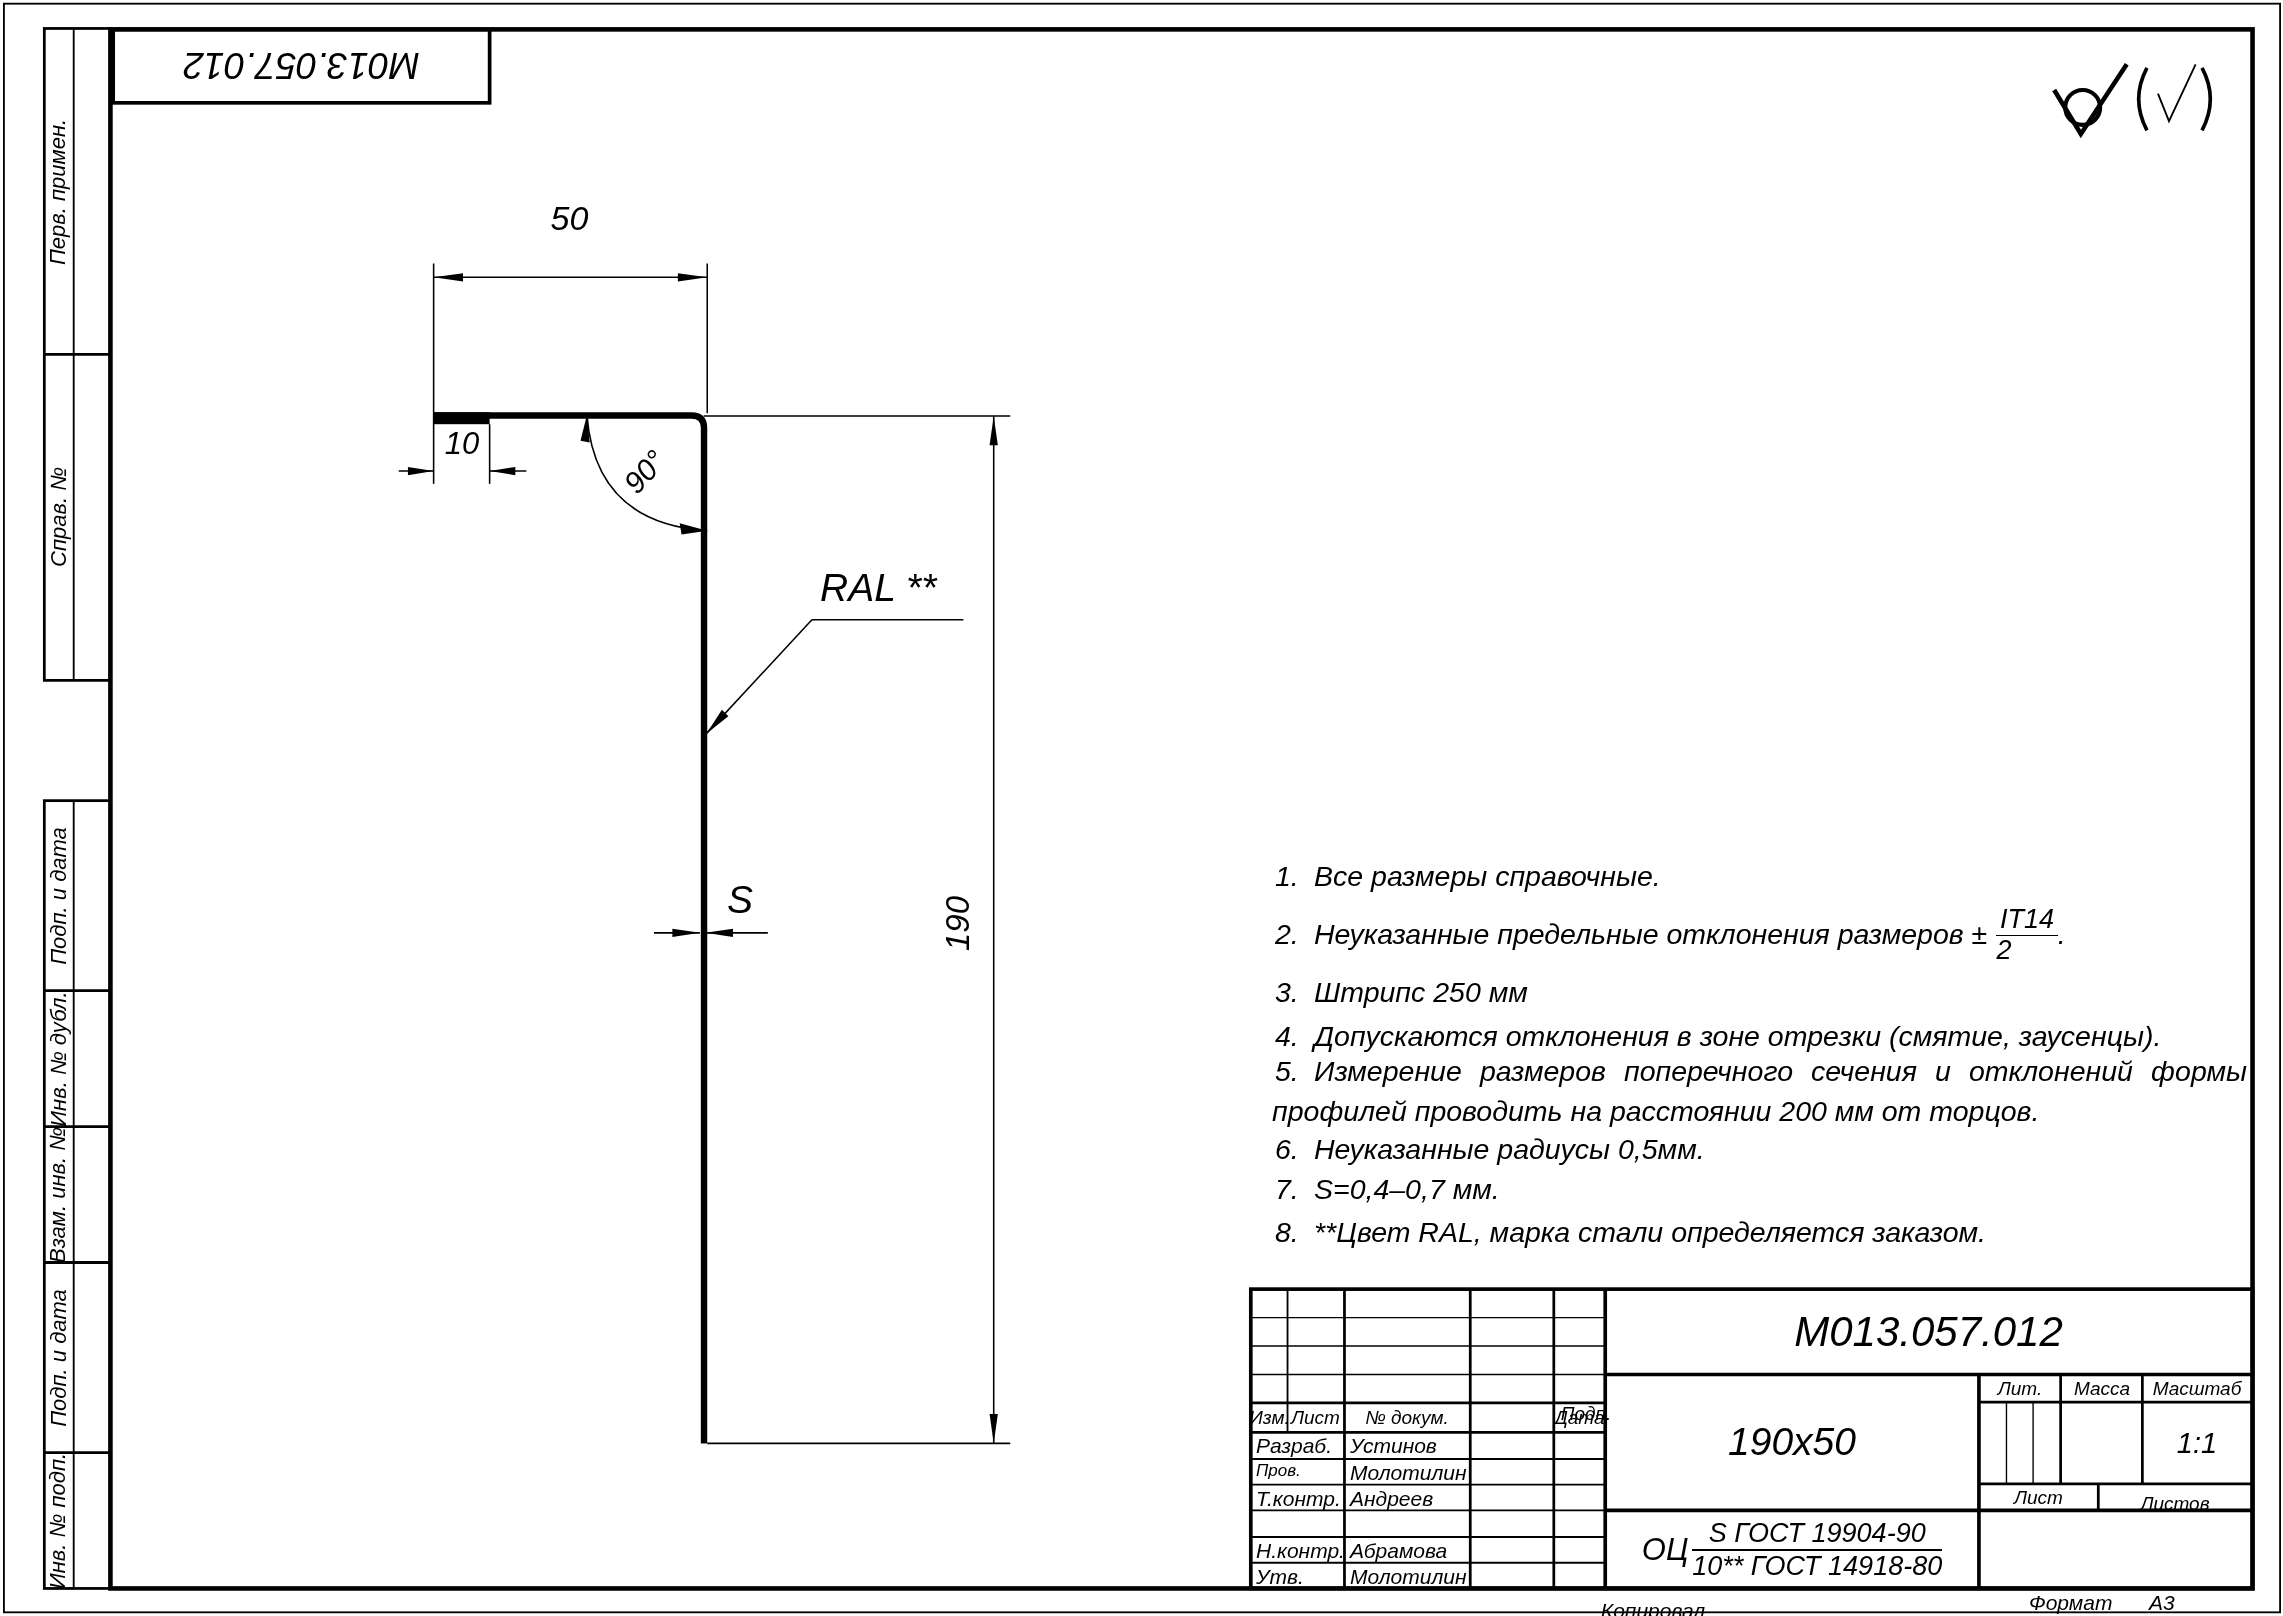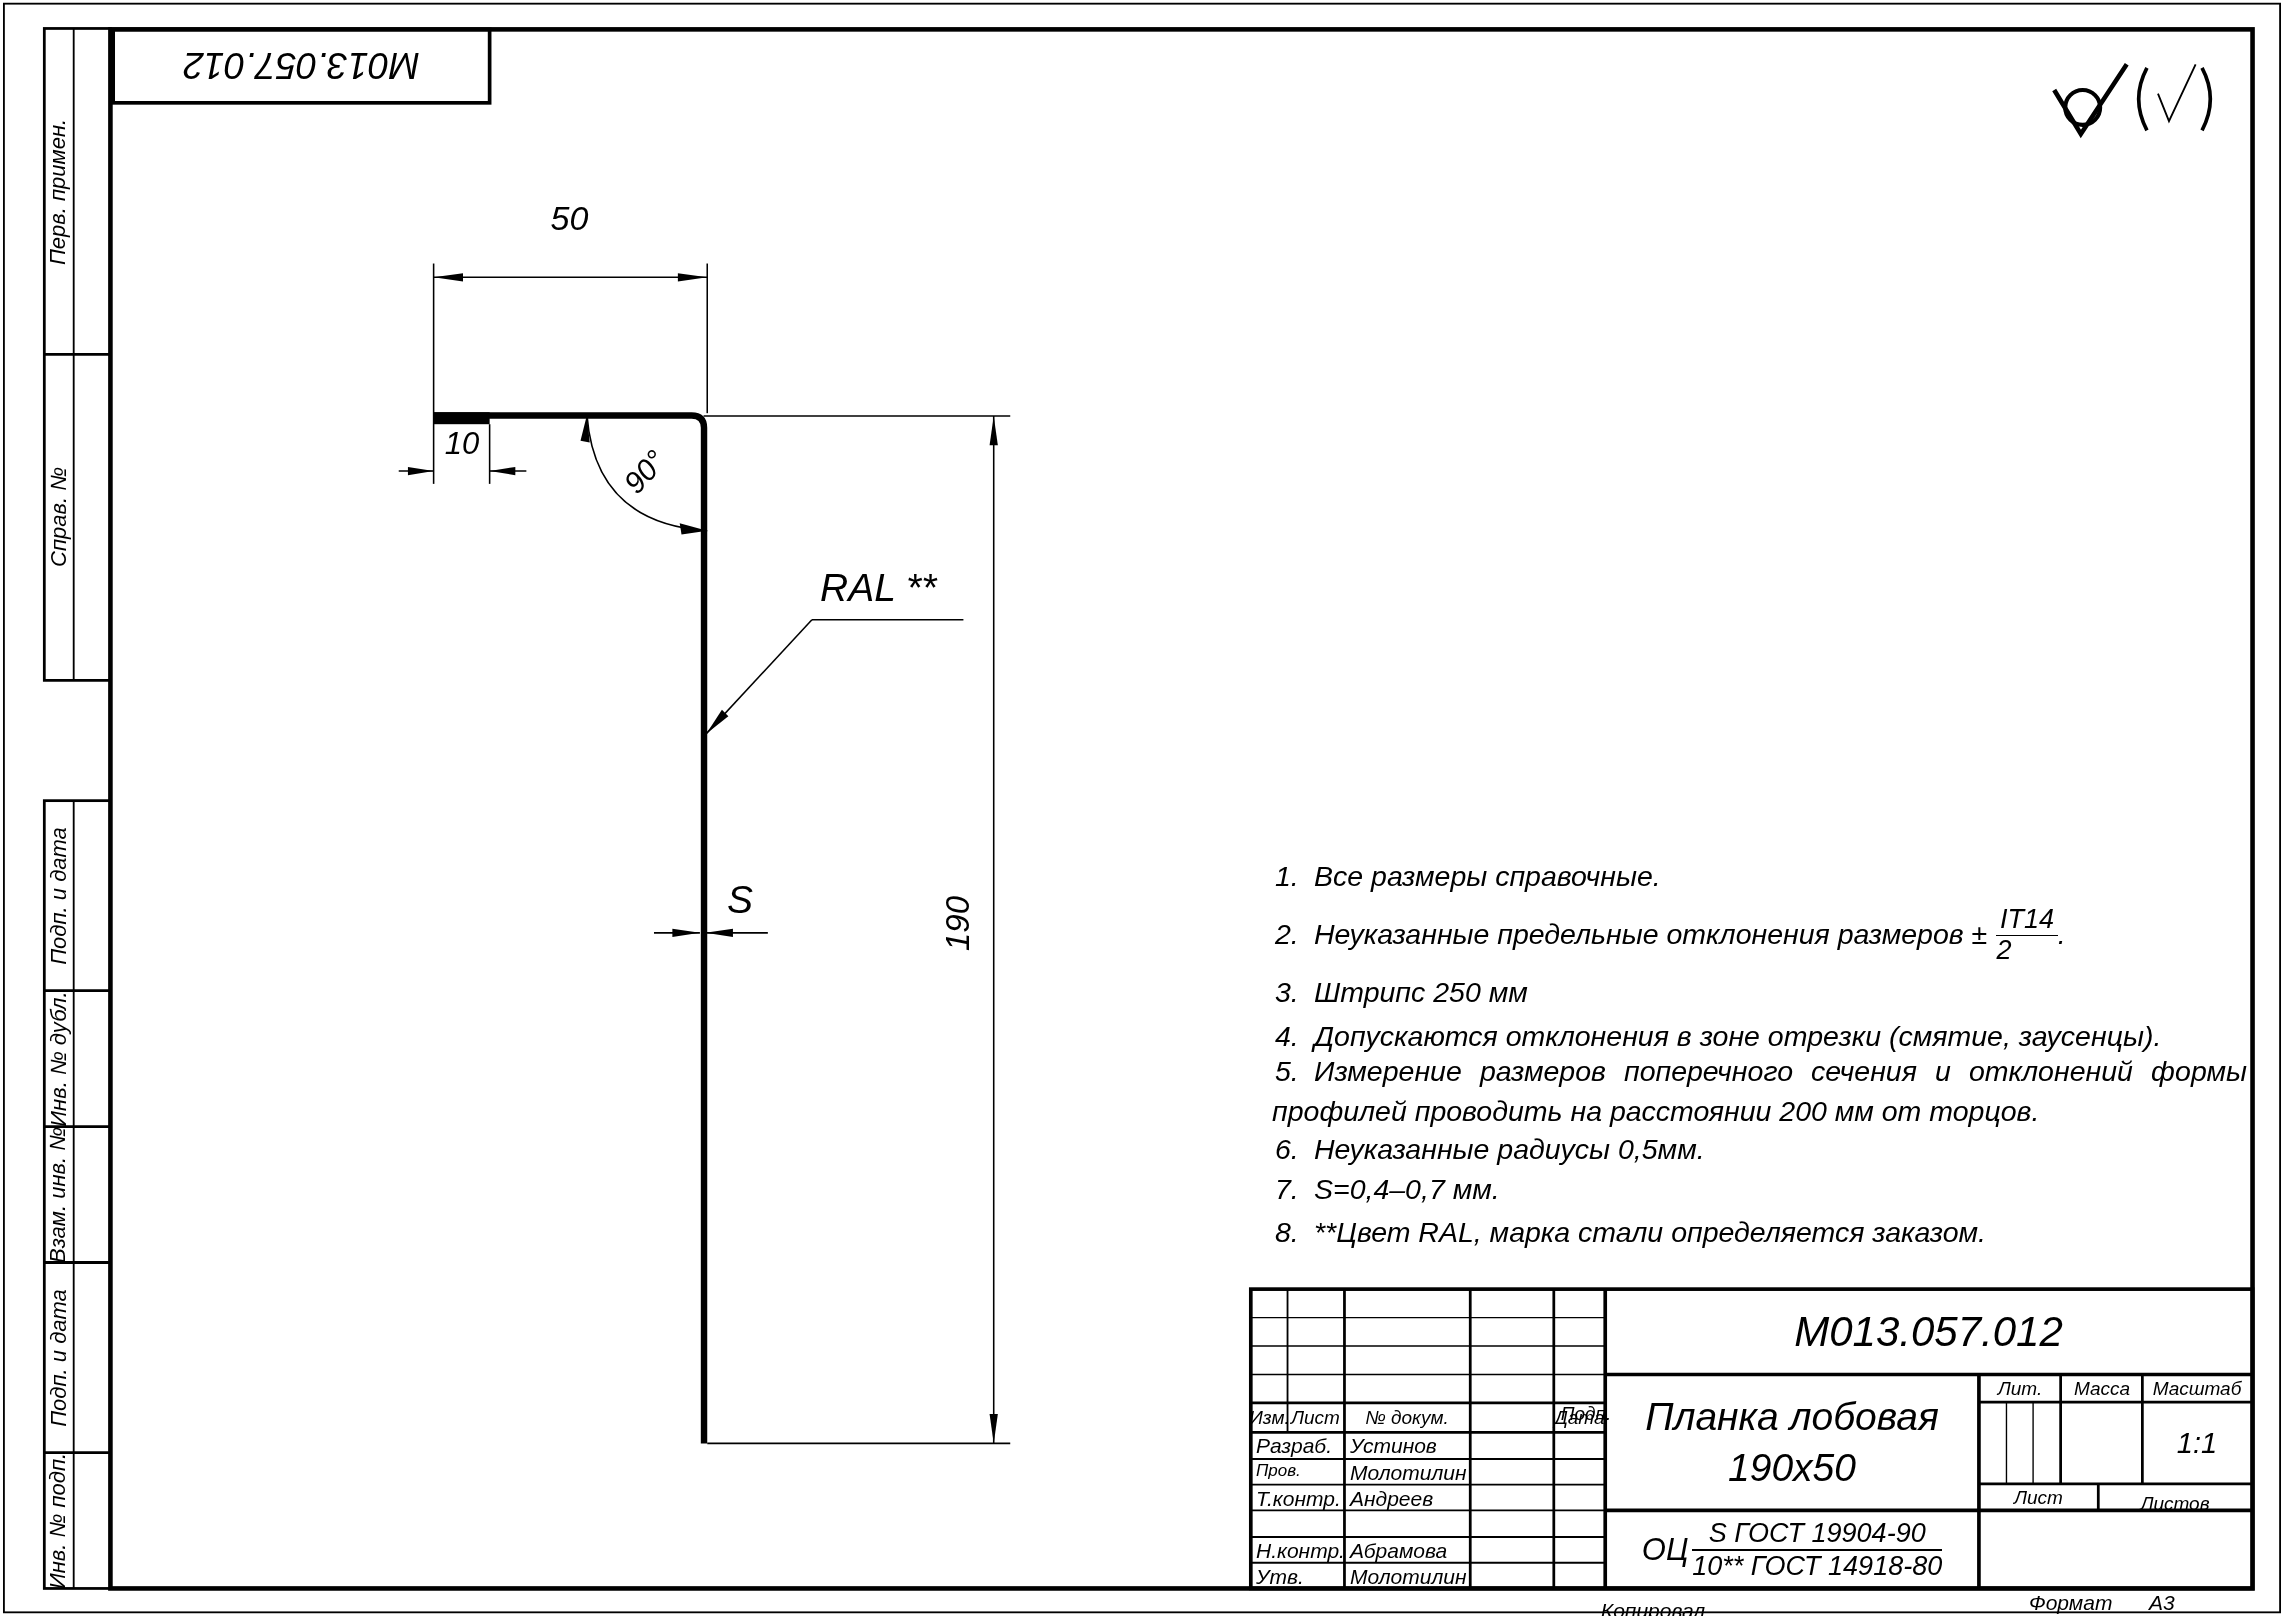--- a/index.html
+++ b/index.html
@@ -210,21 +210,20 @@
       <span class="ntext">S=0,4–0,7 мм.</span>
     </div>
   <div class="note" style="top:1216px">
       <span class="nnum">8.</span>
       <span class="ntext">**Цвет RAL, марка стали определяется заказом.</span>
     </div>
 
   <div class="txt ctr" style="left:1605px; top:1289px; width:647px; height:85px; font-size:42px;">М013.057.012</div>
 
   <div class="txt ctr" style="left:1605px; top:1379px; width:374px; height:127px; font-size:39px; flex-direction:column; line-height:1.3;">
-    <span>Планка лобовая</span>
     <span>190х50</span>
   </div>
 
   <div class="txt ctr" style="left:1605px; top:1511px; width:374px; height:78px; font-size:31px;">
     <span style="margin-right:3.7px;">ОЦ</span>
     <span class="mfrac">
       <span class="ftop">S ГОСТ 19904-90</span>
       <span class="fbot">10** ГОСТ 14918-80</span>
     </span>
   </div>

